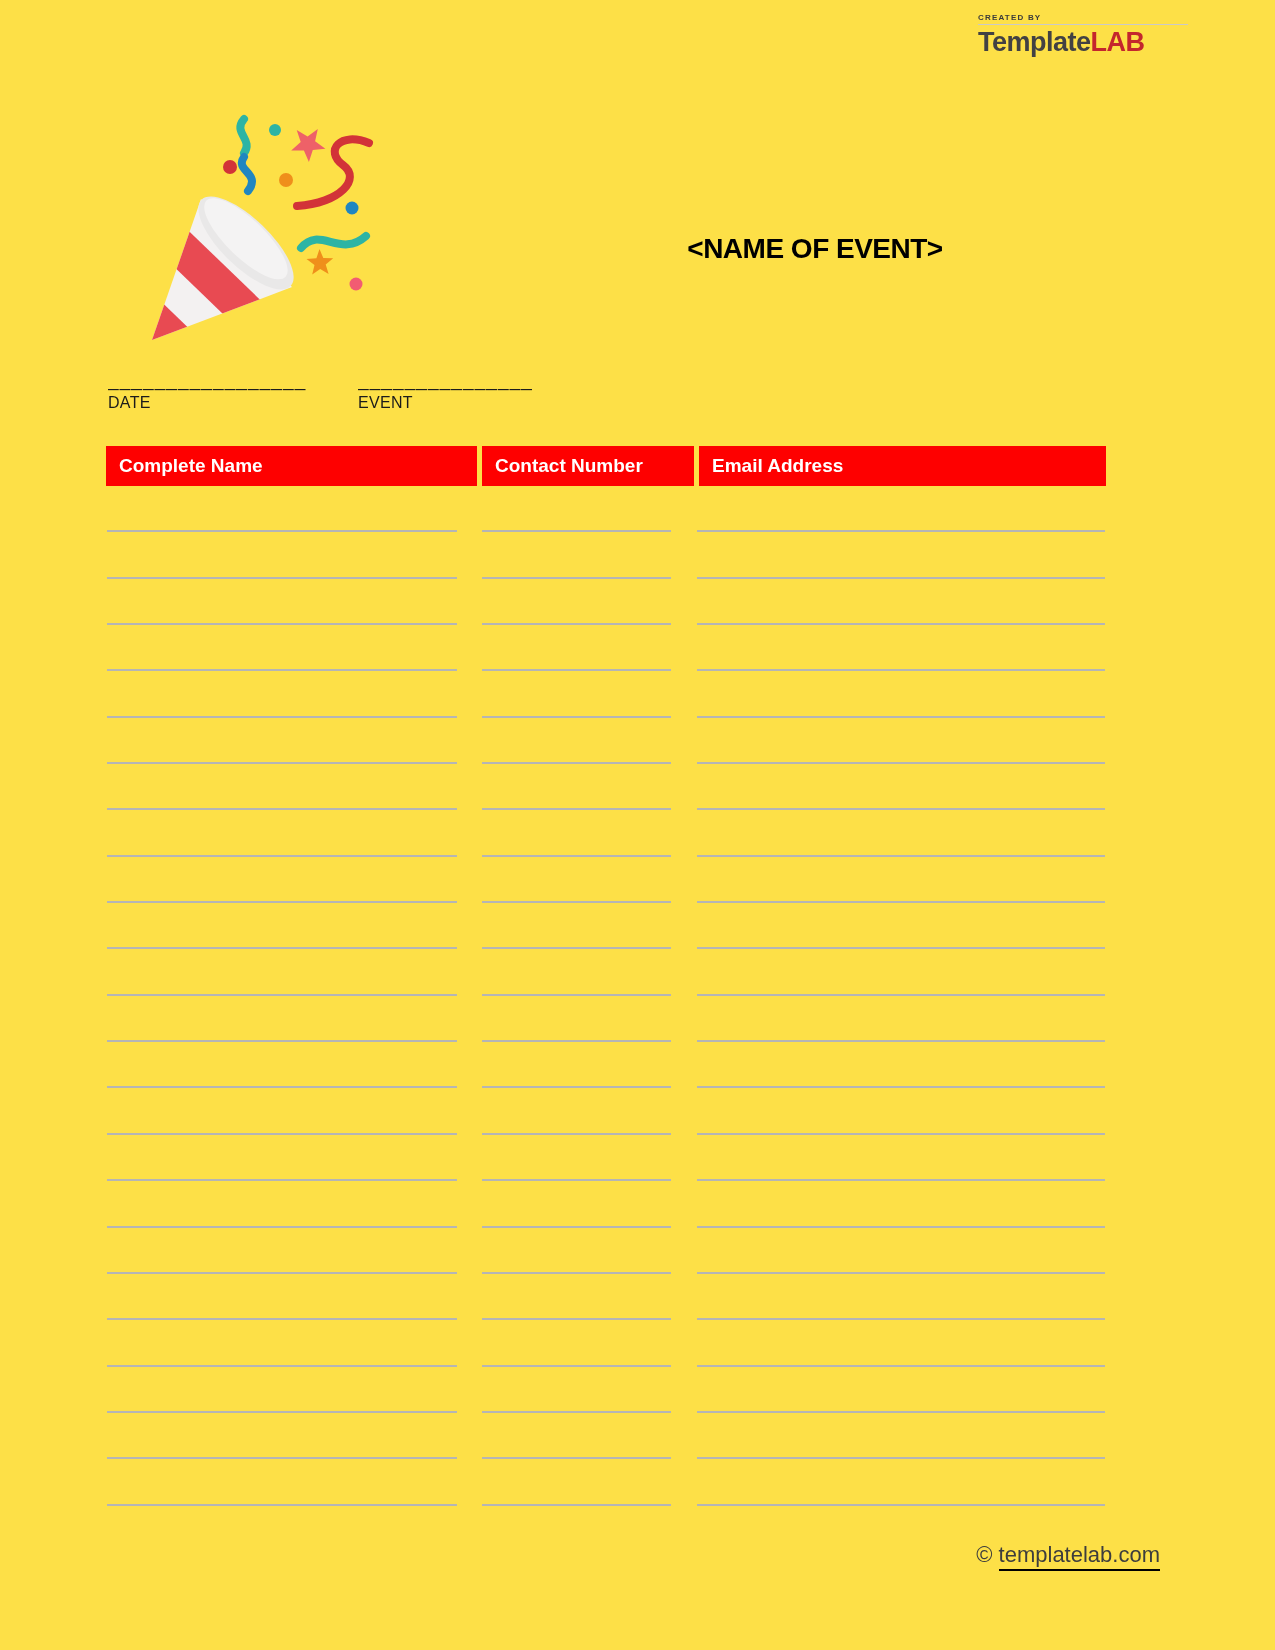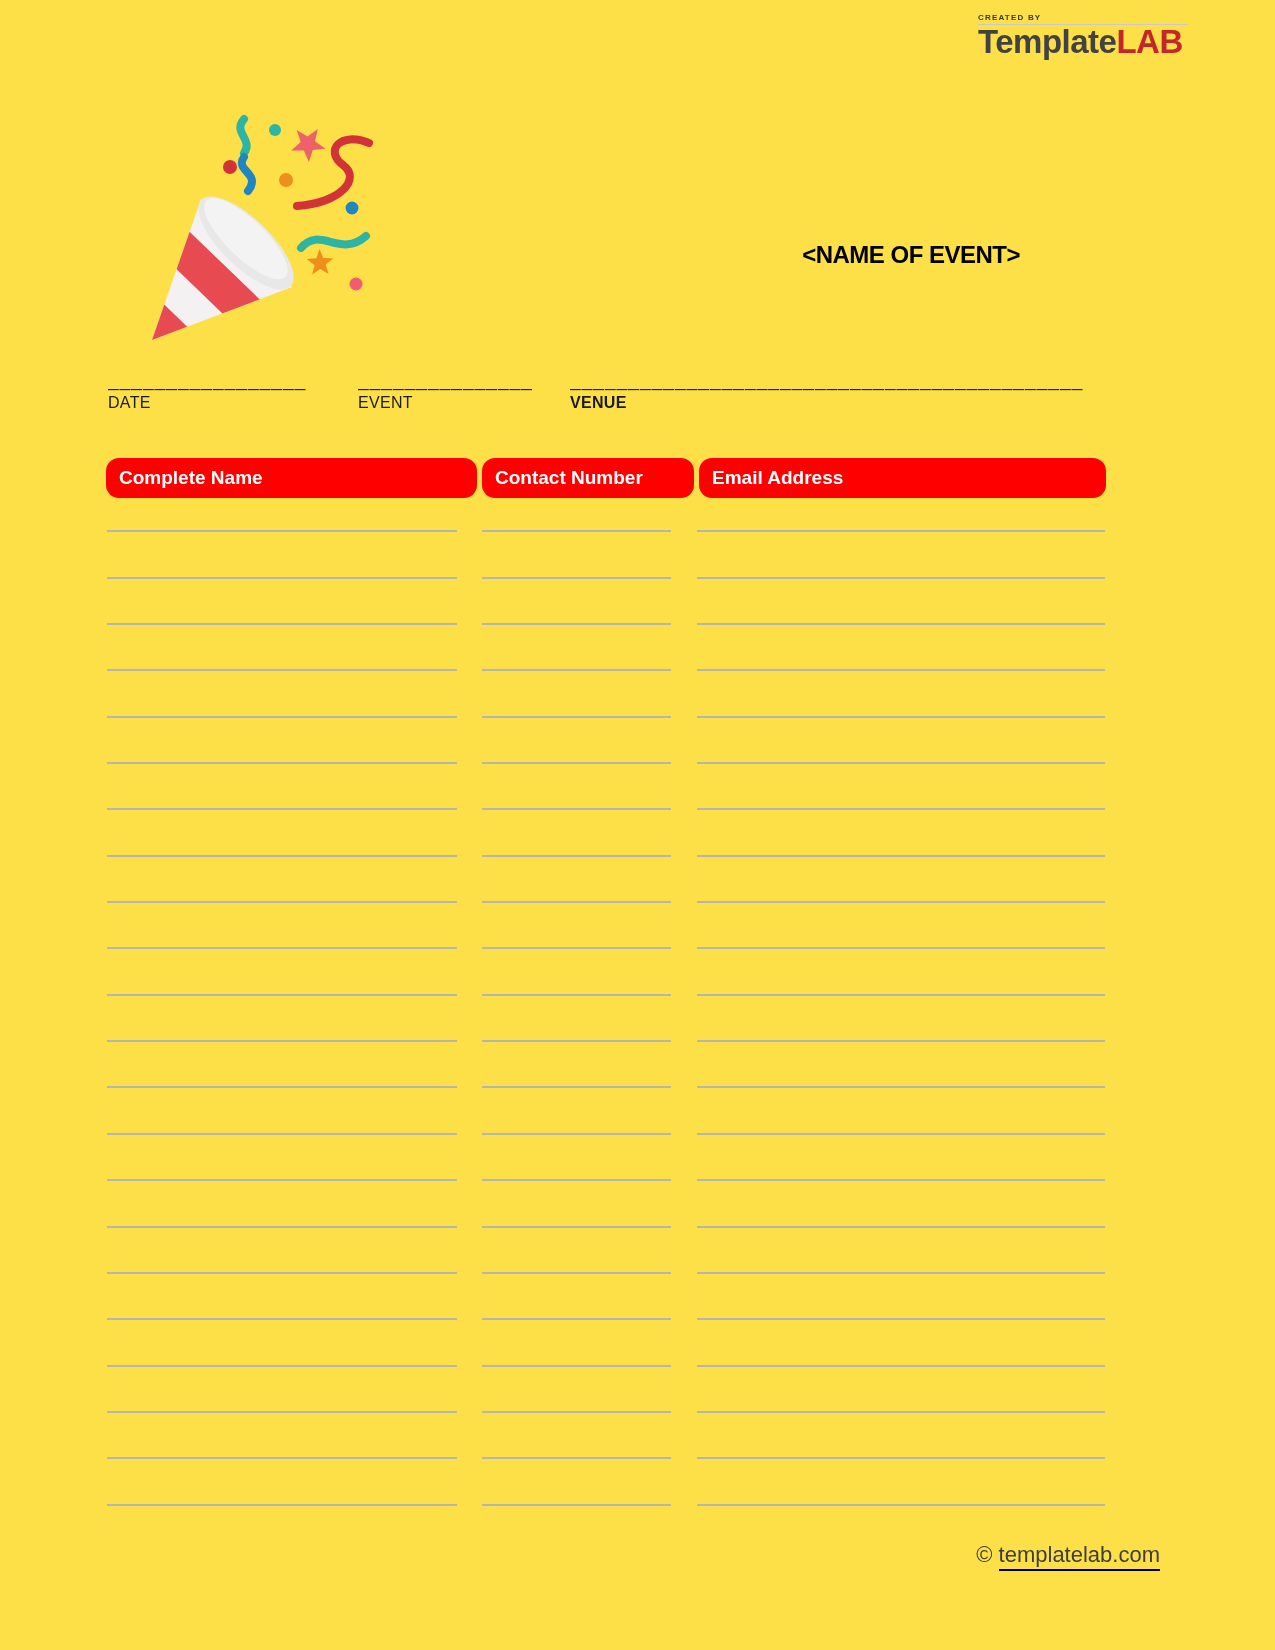--- a/index.html
+++ b/index.html
@@ -3,47 +3,47 @@
 <meta charset="utf-8">
 <style>
   html,body{margin:0;padding:0;background:#ffffff;}
   .page{position:relative;width:1275px;height:1650px;background:#fde047;overflow:hidden;
         font-family:Liberation Sans, sans-serif;}
 
   
   .logo{position:absolute;left:978px;top:13px;width:210px;}
   .logo .createdby{font-size:8px;font-weight:bold;letter-spacing:1.2px;color:#3a3a3a;}
   .logo .rule{height:1px;background:#c9c9c9;margin:2px 0 0 0;}
-  .logo .wordmark{font-size:33px;font-weight:bold;letter-spacing:-0.5px;line-height:34px;white-space:nowrap;}
+  .logo .wordmark{font-size:27px;font-weight:bold;letter-spacing:-0.5px;line-height:34px;white-space:nowrap;}
   .logo .wm1{color:#424143;}
   .logo .wm2{color:#c4262d;}
 
   
   .popper{position:absolute;left:140px;top:95px;width:250px;height:250px;}
 
   
-  .title{position:absolute;left:610px;top:233px;width:410px;text-align:right;
-         font-size:24px;font-weight:bold;letter-spacing:-0.5px;color:#000;margin-top:8px;}
+  .title{position:absolute;left:610px;top:233px;width:410px;text-align:center;
+         font-size:28px;font-weight:bold;letter-spacing:-0.5px;color:#000;}
 
   
   .info-field{position:absolute;top:368px;}
   .info-line{font-size:19px;line-height:24px;height:24px;color:#1c1c1c;letter-spacing:1.1px;
              white-space:nowrap;overflow:hidden;}
   .info-label{font-size:16px;color:#1b1b1b;margin-top:2px;letter-spacing:0.3px;}
   .f-date{left:108px;width:207px;}
   .f-time{left:358px;width:178px;}
   .f-venue{left:570px;width:517px;}
   .f-venue .info-label{font-weight:bold;}
 
   
   .table{position:absolute;left:106px;top:446px;width:1000px;}
   .thead{position:relative;height:40px;}
-  .th{position:absolute;top:12px;height:40px;background:var(--hdr,#fe0000);
+  .th{position:absolute;top:0;height:40px;background:var(--hdr,#fe0000);
       color:var(--hdrtxt,#fff);font-size:19px;font-weight:bold;line-height:40px;
-      padding-left:13px;box-sizing:border-box;white-space:nowrap;border-radius:13px;}
+      padding-left:13px;box-sizing:border-box;white-space:nowrap;}
   .th1{left:0;width:371px;}
   .th2{left:376px;width:212px;}
   .th3{left:593px;width:407px;}
 
   .rows{position:relative;}
   .row{position:relative;height:46.35px;}
   .rline{position:absolute;bottom:0;height:2px;background:var(--line,#b5b5b5);}
   .c1{left:1px;width:350px;}
   .c2{left:376px;width:189px;}
   .c3{left:591px;width:408px;}
@@ -99,24 +99,20 @@
   <div class="title">&lt;NAME OF EVENT&gt;</div>
 
   <div class="info-field f-date">
     <div class="info-line">_________________</div>
     <div class="info-label">DATE</div>
   </div>
   <div class="info-field f-time">
     <div class="info-line">_______________</div>
     <div class="info-label">EVENT</div>
   </div>
-  <div class="info-field f-venue">
-    <div class="info-line">____________________________________________</div>
-    <div class="info-label">VENUE</div>
-  </div>
 
   <div class="table">
     <div class="thead">
       <div class="th th1">Complete Name</div>
       <div class="th th2">Contact Number</div>
       <div class="th th3">Email Address</div>
     </div>
     <div class="rows">
         <div class="row">
           <div class="rline c1"></div>

